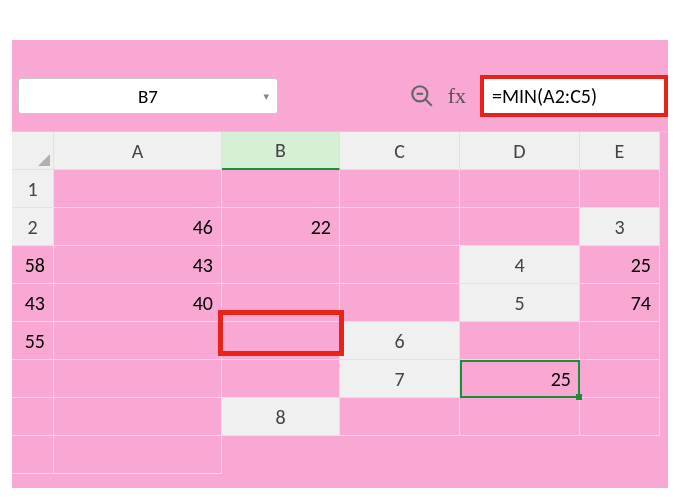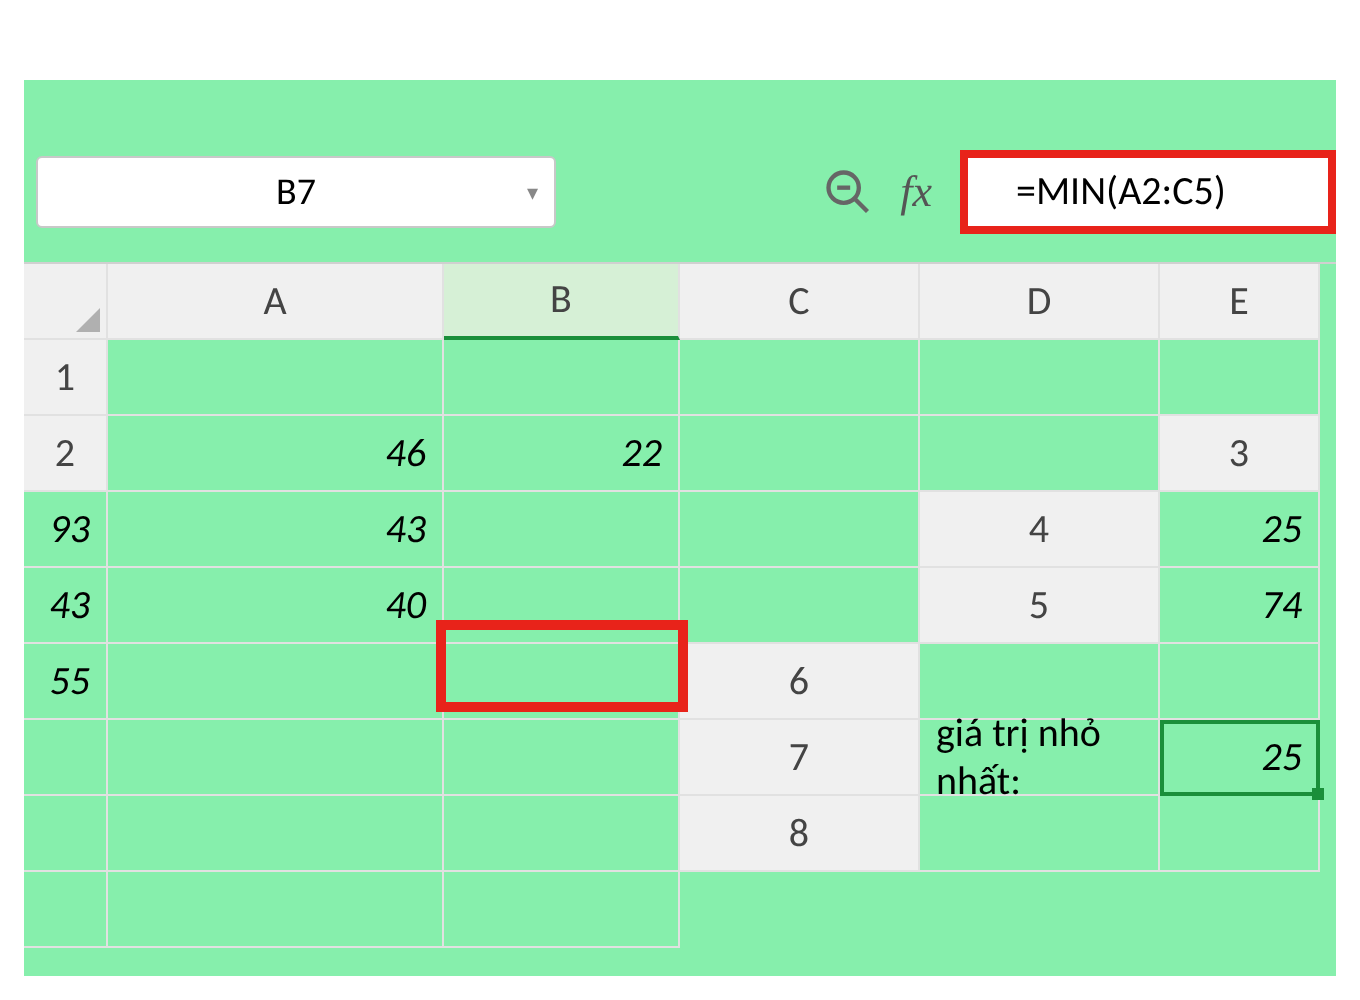--- a/index.html
+++ b/index.html
@@ -11,21 +11,21 @@
     height: 500px;
     overflow: hidden;
     position: relative;
   }
   .content {
     position: absolute;
     top: 40px;
     left: 12px;
     right: 12px;
     bottom: 12px;
-    background: #86efac;
+    background: #f9a8d4;
   }
   .formula-bar {
     display: flex;
     align-items: center;
     padding: 35px 0 14px 0;
     gap: 8px;
   }
   .name-box {
     width: 260px;
     height: 36px;
@@ -45,33 +45,32 @@
     color: #888;
     font-size: 11px;
   }
   .spacer { flex: 1; }
   .zoom-icon {
     width: 32px; height: 32px;
     display: flex; align-items: center; justify-content: center;
     color: #555;
   }
   .fx-label {
-    font-style: italic;
     font-family: 'Times New Roman', serif;
     font-size: 22px;
     color: #555;
     margin: 0 6px 0 2px;
   }
   .formula-box {
     width: 188px;
     height: 42px;
     border: 4px solid #e8231a;
     display: flex;
     align-items: center;
-    padding: 0 24px;
+    padding: 0 8px;
     font-size: 20px;
     background: #fff;
   }
   .grid {
     border-top: 1px solid #d0d0d0;
     display: grid;
     grid-template-columns: 42px 168px 118px 120px 120px 80px;
     grid-auto-rows: 38px;
   }
   .grid > div {
@@ -103,21 +102,21 @@
   .corner {
     background: #f0f0f0;
     border-right: 1px solid #d0d0d0;
     border-bottom: 1px solid #d0d0d0;
   }
   .corner::after{
     content:"";position:absolute;right:3px;bottom:3px;
     width:0;height:0;border-style:solid;border-width:0 0 12px 12px;
     border-color:transparent transparent #b0b0b0 transparent;
   }
-  .num { justify-content: flex-end; font-style: italic; }
+  .num { justify-content: flex-end; }
   .txt { justify-content: flex-start; }
   .sel-cell {
     outline: 2px solid #1a8f3a;
     outline-offset: -2px;
     z-index: 2;
   }
   .sel-cell::after{
     content:"";position:absolute;right:-3px;bottom:-3px;width:6px;height:6px;
     background:#1a8f3a;
   }
@@ -172,21 +171,21 @@
     <div class="num"></div>
     <div class="num"></div>
 
     <div class="rowhdr">2</div>
     <div class="num">46</div>
     <div class="num">22</div>
     <div class="num"></div>
     <div class="num"></div>
 
     <div class="rowhdr">3</div>
-    <div class="num">93</div>
+    <div class="num">58</div>
     <div class="num">43</div>
     <div class="num"></div>
     <div class="num"></div>
 
     <div class="rowhdr">4</div>
     <div class="num">25</div>
     <div class="num">43</div>
     <div class="num">40</div>
     <div class="num"></div>
     <div class="num"></div>
@@ -198,21 +197,20 @@
     <div class="num"></div>
 
     <div class="rowhdr">6</div>
     <div class="num"></div>
     <div class="num"></div>
     <div class="num"></div>
     <div class="num"></div>
     <div class="num"></div>
 
     <div class="rowhdr active-row">7</div>
-    <div class="txt">giá trị nhỏ nhất:</div>
     <div class="num sel-cell">25</div>
     <div class="num"></div>
     <div class="num"></div>
     <div class="num"></div>
 
     <div class="rowhdr">8</div>
     <div class="num"></div>
     <div class="num"></div>
     <div class="num"></div>
     <div class="num"></div>

